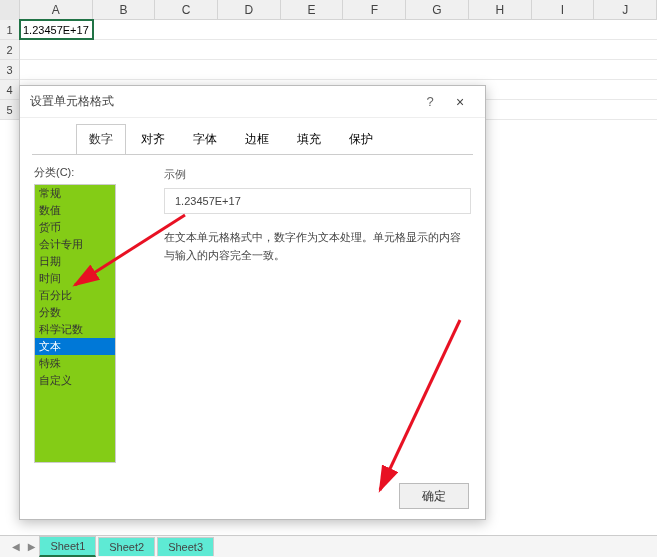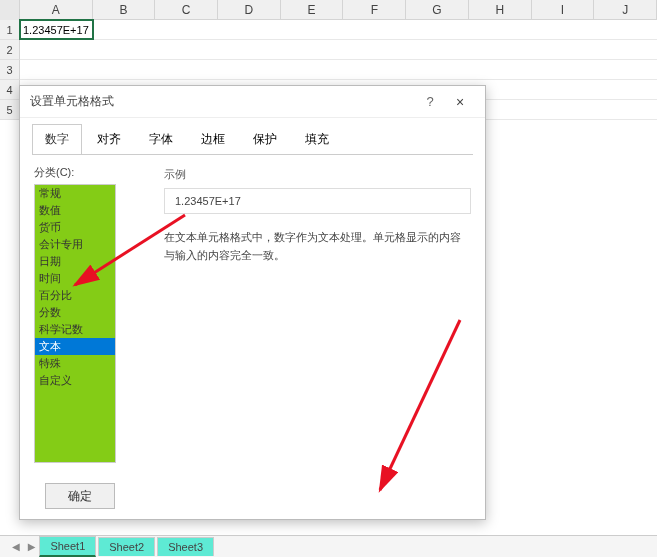--- a/index.html
+++ b/index.html
@@ -27,36 +27,36 @@
     
     
     .dialog { position: absolute; top: 85px; left: 19px; width: 467px; height: 435px; background: #fff; border: 1px solid #bbb; box-shadow: 0 3px 12px rgba(0,0,0,0.25); display: flex; flex-direction: column; }
     .dialog-header { height: 32px; display: flex; align-items: center; padding: 0 10px; border-bottom: 1px solid #eee; }
     .dialog-title { flex: 1; font-size: 12px; color: #444; }
     .dialog-help { width: 30px; text-align: center; color: #666; cursor: pointer; font-size: 13px; }
     .dialog-close { width: 30px; text-align: center; color: #444; cursor: pointer; font-size: 14px; font-weight: 300; }
     
     .dialog-tabs { display: flex; padding: 6px 10px 0 12px; gap: 2px; }
     .dialog-tab { padding: 6px 12px; font-size: 12px; color: #000000; cursor: pointer; border: 1px solid transparent; }
-    .dialog-tab.active { border: 1px solid #ccc; border-bottom-color: #fff; background: #fff; color: #333; }
+    .dialog-tab.active { border: 1px solid #ccc; border-bottom-color: #fff; background: #fff; color: #333; margin-left: 44px; }
     .tab-underline { height: 1px; background: #ccc; margin: -1px 12px 0 12px; }
     
     .dialog-body { flex: 1; display: flex; padding: 10px 14px; gap: 4px; }
     .left-col { width: 82px; display: flex; flex-direction: column; }
     .category-label { font-size: 11px; color: #444; margin-bottom: 4px; }
     .category-list { flex: 1; border: 1px solid #ccc; overflow-y: auto; background: #84cc16; }
     .cat-item { padding: 1px 4px; font-size: 11px; color: #333; cursor: pointer; line-height: 15px; }
     .cat-item.selected { background: #0078d7; color: #fff; }
     
     .right-col { flex: 1; padding-top: 2px; margin-left: 44px; }
     .example-label { font-size: 11px; color: #555; margin-bottom: 6px; }
     .example-box { border: 1px solid #ddd; padding: 6px 10px; font-size: 11px; color: #444; margin-bottom: 14px; min-height: 24px; }
     .description { font-size: 11px; color: #444; line-height: 18px; }
     
-    .dialog-footer { padding: 10px 25px; display: flex; justify-content: space-between; gap: 8px; }
+    .dialog-footer { padding: 10px 16px; display: flex; justify-content: flex-end; gap: 8px; }
     .btn { width: 70px; height: 26px; border: 1px solid #bbb; background: #f0f0f0; font-size: 12px; color: #333; cursor: pointer; }
     
     
     .arrow { position: absolute; pointer-events: none; }
     .arrow svg { display: block; }
   </style>
 </head>
 <body>
 
 <div class="spreadsheet">
@@ -105,22 +105,22 @@
   <div class="dialog-header">
     <div class="dialog-title">设置单元格格式</div>
     <div class="dialog-help">?</div>
     <div class="dialog-close">×</div>
   </div>
   <div class="dialog-tabs">
     <div class="dialog-tab active">数字</div>
     <div class="dialog-tab">对齐</div>
     <div class="dialog-tab">字体</div>
     <div class="dialog-tab">边框</div>
+    <div class="dialog-tab">填充</div>
     <div class="dialog-tab">保护</div>
-    <div class="dialog-tab">填充</div>
   </div>
   <div class="tab-underline"></div>
   <div class="dialog-body">
     <div class="left-col">
       <div class="category-label">分类(C):</div>
       <div class="category-list">
         <div class="cat-item">常规</div>
         <div class="cat-item">数值</div>
         <div class="cat-item">货币</div>
         <div class="cat-item">会计专用</div>

